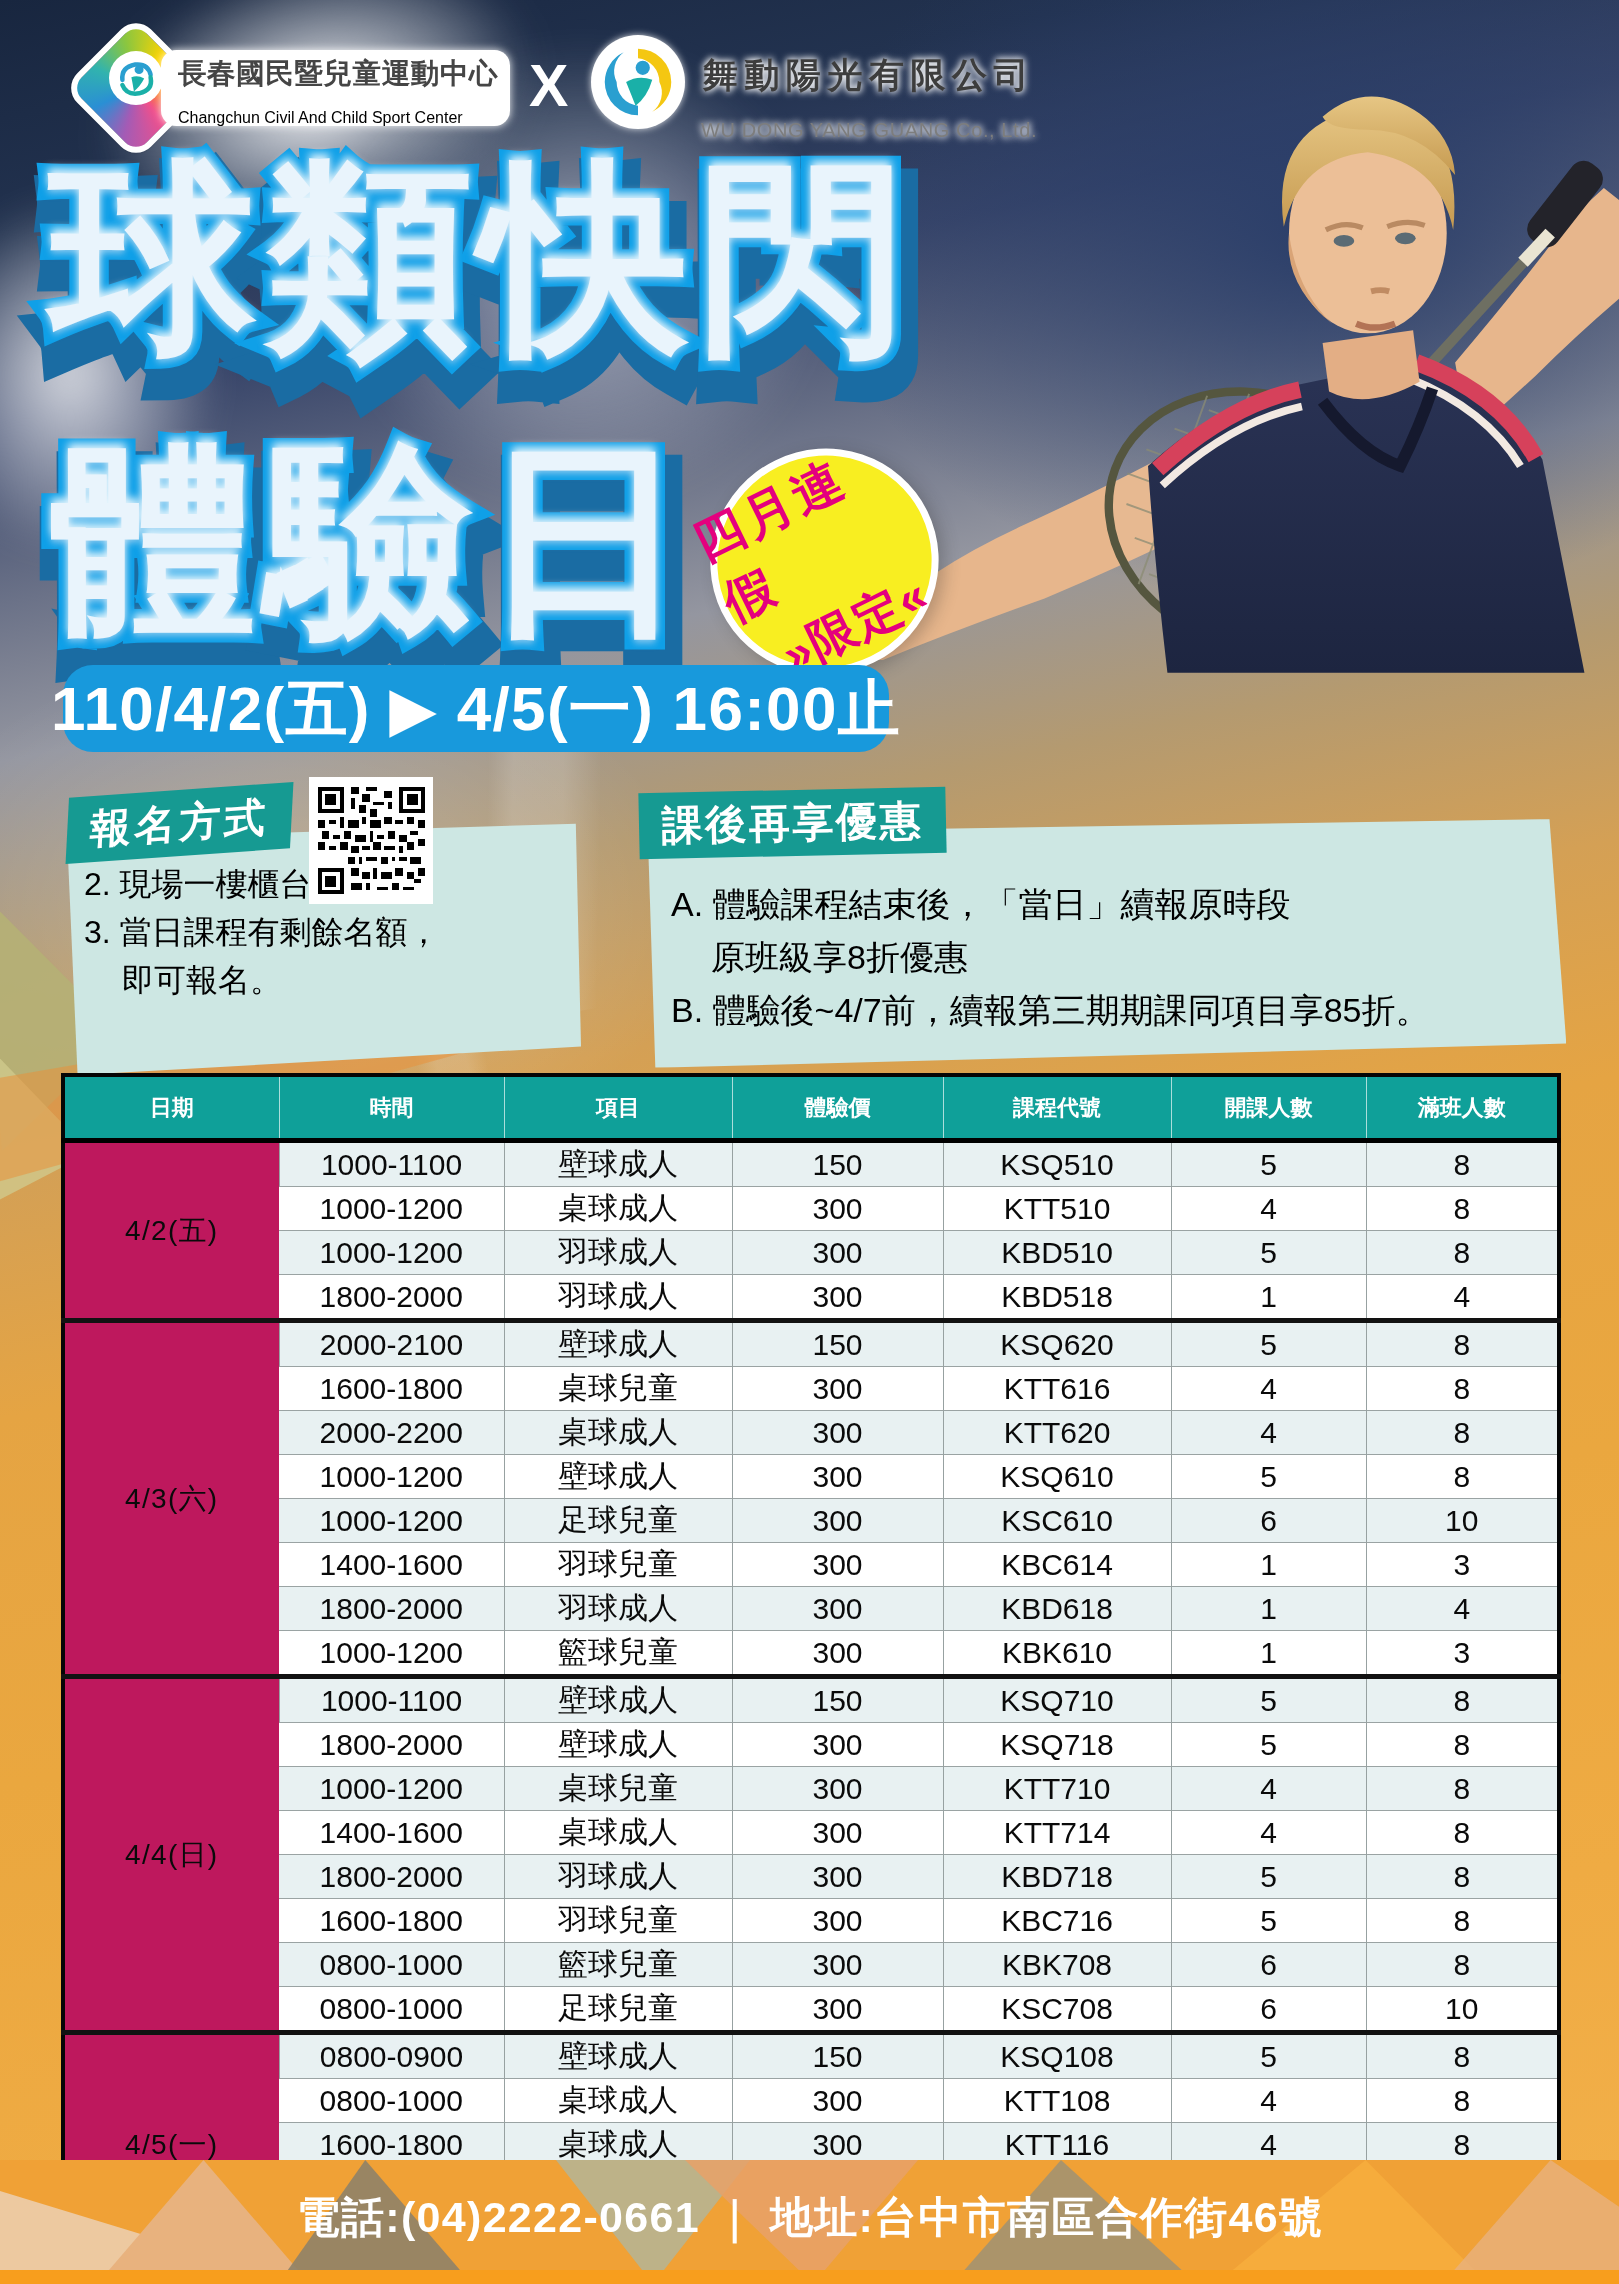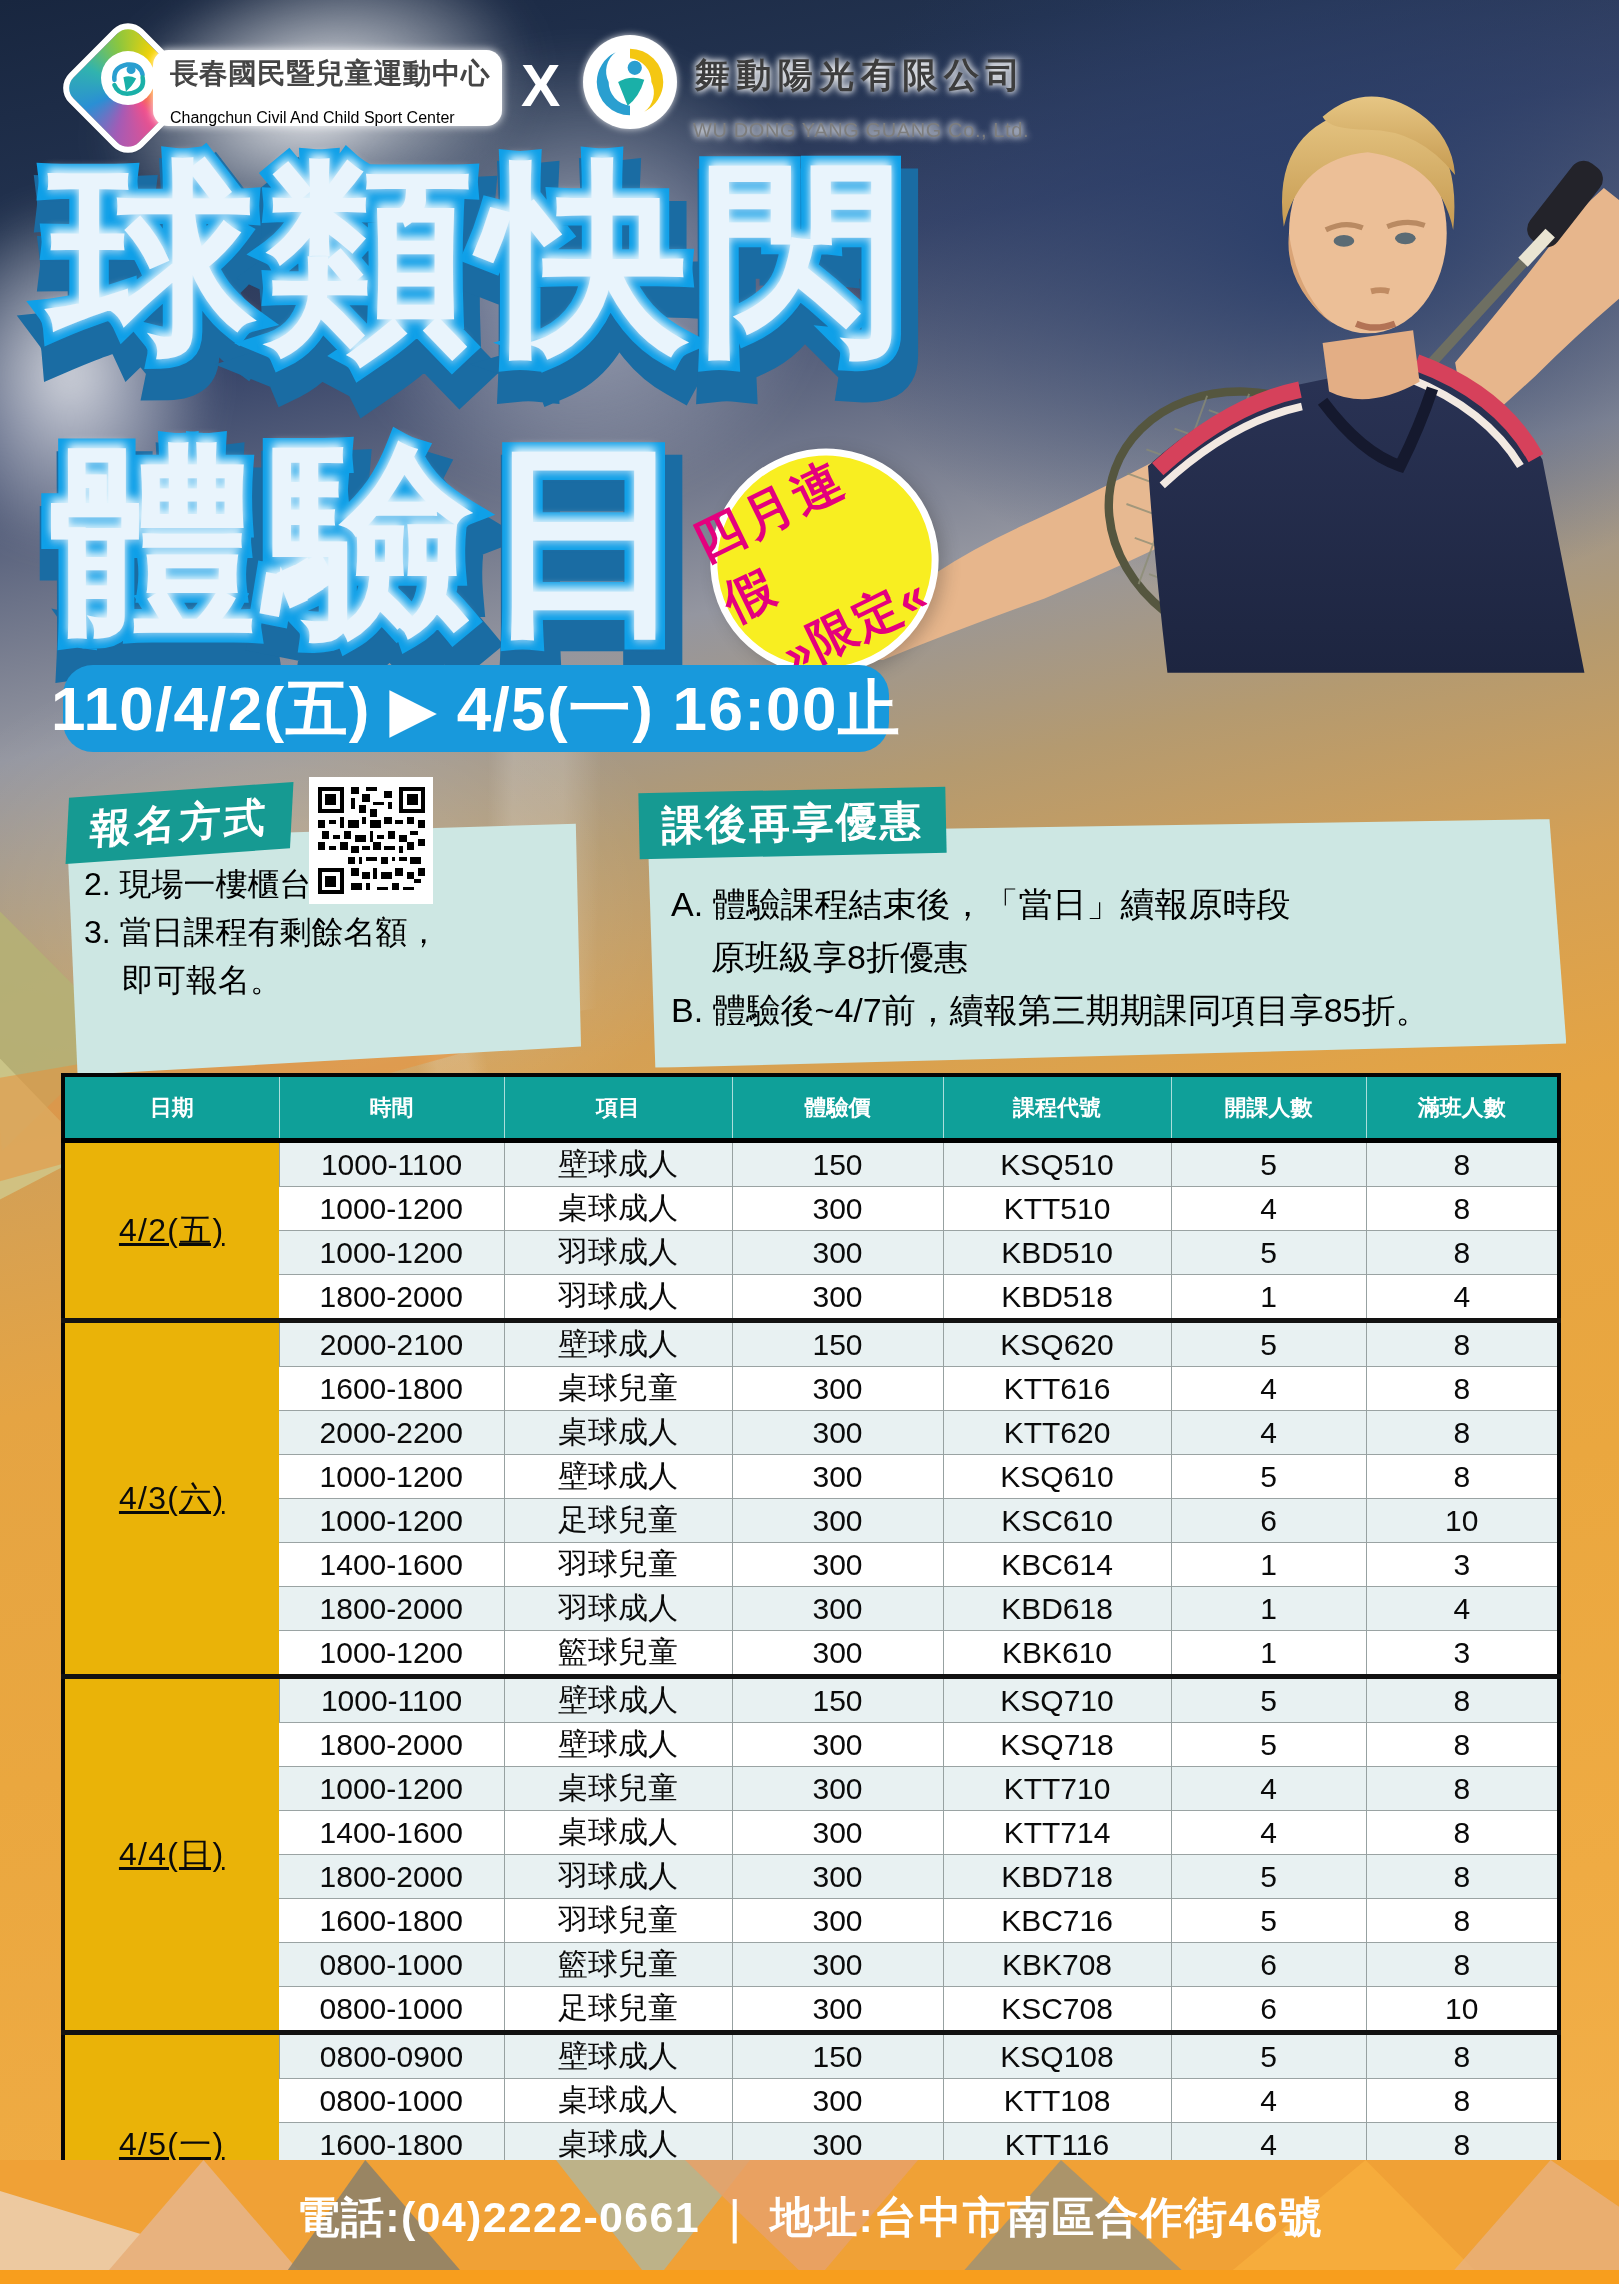--- a/index.html
+++ b/index.html
@@ -26,21 +26,21 @@
     clip-path:polygon(0 0,100% 55%,15% 100%);}
   .sage2{position:absolute;left:-6.5px;top:1035px;width:97px;height:168px;background:#cfc98c;opacity:.8;
     clip-path:polygon(0 10%,100% 70%,0 100%);}
   .oband{position:absolute;left:-32px;top:996px;width:504px;height:194px;background:#e8923c;opacity:.55;
     clip-path:polygon(0 45%,100% 0,100% 28%,0 100%);}
 
   
   .player{position:absolute;left:870px;top:39px;width:750px;height:634px;}
 
   
-  .brand{position:absolute;left:0;top:0;width:1361px;height:155px;}
+  .brand{position:absolute;left:8px;top:0;width:1361px;height:155px;}
   .logo-diamond{position:absolute;left:76px;top:36px;width:92px;height:92px;border-radius:21px;
     transform:rotate(45deg);border:6.5px solid #fff;
     background:conic-gradient(from 200deg,#2a8fd4,#31b3ae,#8bc63f,#ffd400,#ff8a00,#f0508c,#a45bb5,#2a8fd4);
     box-shadow:0 0 0 1.3px rgba(0,0,0,.05);}
   .logo-diamond .inner{position:absolute;left:12.3px;top:12.3px;width:54px;height:54px;border-radius:50%;
     background:#fff;transform:rotate(-45deg);display:flex;align-items:center;justify-content:center;}
   .logo-plate-left{position:absolute;left:153px;top:50px;width:349px;height:76px;background:#fff;border-radius:15.5px;
     box-shadow:0 0 9px rgba(255,255,255,.9);padding:5.2px 11.6px 0 17px;box-sizing:border-box;}
   .logo-plate-left .cjk{font-size:28.5px;font-weight:700;color:#454545;letter-spacing:0.6px;white-space:nowrap;}
   .logo-plate-left .eng{font-size:16px;color:#000000;margin-top:16px;white-space:nowrap;}
@@ -102,21 +102,21 @@
   .schedule th{background:#0fa099;color:#fff;font-size:22px;font-weight:700;height:59px;
     border-left:1.9px solid rgba(255,255,255,.65);border-bottom:5.8px solid #000;text-align:center;}
   .schedule th:first-child{border-left:none;}
   .schedule td{height:37px;font-size:30px;color:#0a0a0a;text-align:center;vertical-align:middle;
     border-left:1.3px solid #97a1a1;background:#fff;overflow:hidden;white-space:nowrap;}
   .schedule td:first-child{border-left:none;}
   .schedule tr:not(.rstart) td{border-top:1.9px solid #9aa3a3;}
   .schedule tr.rstart td{border-top:5.2px solid #121212;}
   .schedule tbody:first-of-type tr:first-child td{border-top:none;}
   .schedule tr.shade td.data{background:#e8f1f2;}
-  .schedule td.date-cell{background:#eab308;font-size:32px;letter-spacing:1.3px;text-decoration:underline;}
+  .schedule td.date-cell{background:#be185d;font-size:28px;letter-spacing:1.3px;}
   .schedule .note-row td{border-top:5.2px solid #000;height:56px;font-size:31px;background:#fff;}
 
   
   .footer{position:absolute;left:0;top:2160px;width:1620px;height:124px;background:#f0a136;overflow:hidden;}
   .fshape{position:absolute;}
   .fs1{left:0;top:0;width:304px;height:124px;background:#edc9a0;clip-path:polygon(0 100%,0 25%,100% 100%);}
   .fs2{left:97px;top:0;width:213px;height:124px;background:#e8b27e;clip-path:polygon(0 100%,50% 0,100% 100%);}
   .fs3{left:278px;top:0;width:194px;height:124px;background:#8f8268;clip-path:polygon(0 100%,45% 0,100% 100%);opacity:.9;}
   .fs4{left:556px;top:0;width:194px;height:124px;background:#b7b491;clip-path:polygon(0 0,100% 0,50% 100%);opacity:.9;}
   .fs5{left:685px;top:0;width:233px;height:124px;background:#e7a168;clip-path:polygon(0 0,100% 0,55% 100%);opacity:.85;}

